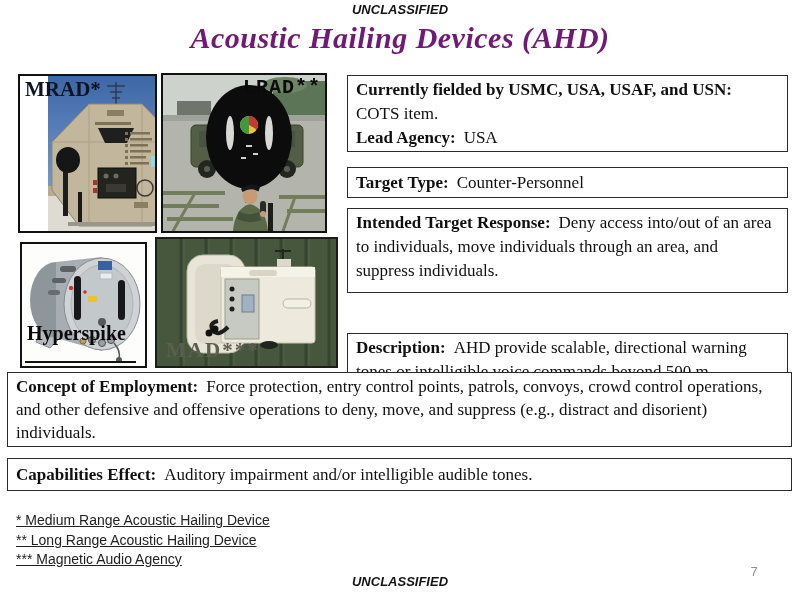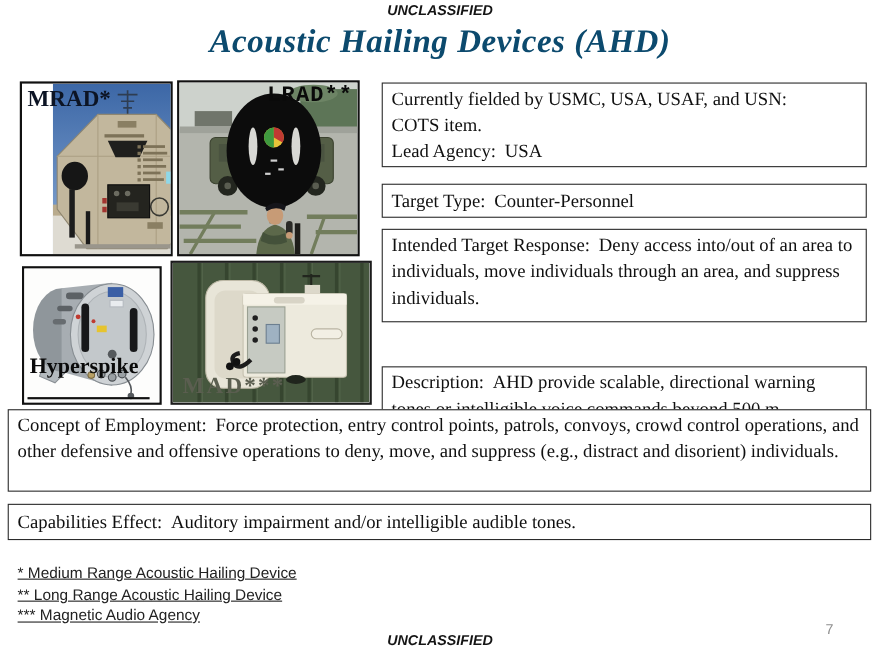--- a/index.html
+++ b/index.html
@@ -26,21 +26,21 @@
   .classification.top { top: 2px; }
   .classification.bottom { top: 574px; }
   .page-title {
     position: absolute;
     top: 21px; left: 0; width: 100%;
     text-align: center;
     font-family: "Liberation Serif", serif;
     font-weight: bold;
     font-style: italic;
     font-size: 30px;
-    color: #0c4a6e;
+    color: #701a75;
     letter-spacing: 0.5px;
   }
   .photo {
     position: absolute;
     border: 2px solid #111111;
     overflow: hidden;
     background: #ffffff;
   }
   .photo svg { display: block; }
   .photo-label {
@@ -59,21 +59,21 @@
   .label-mad   { left: 9px; bottom: 5px; font-size: 21px; color: #5b5e50; letter-spacing: 2px; }
   .ibox {
     position: absolute;
     border: 1.5px solid #2b2b2b;
     background: #ffffff;
     font-size: 17px;
     line-height: 24px;
     padding: 2px 8px;
     color: #101010;
   }
-  .ibox .b { font-weight: normal; }
+  .ibox .b { font-weight: bold; }
   .ibox .gap { margin-left: 8px; }
   #box-fielded   { left: 347px; top: 75px;  width: 441px; height: 77px; }
   #box-target    { left: 347px; top: 167px; width: 441px; height: 31px; padding-top: 3px; }
   #box-response  { left: 347px; top: 208px; width: 441px; height: 85px; }
   #box-desc      { left: 347px; top: 293px; width: 441px; height: 70px; margin-top: 40px; }
   #box-concept   { left: 7px;   top: 372px; width: 785px; height: 75px; line-height: 23px; }
   #box-capabilities { left: 7px; top: 458px; width: 785px; height: 33px; padding-top: 4px; }
   .footnotes {
     position: absolute;
     left: 16px; top: 511px;

